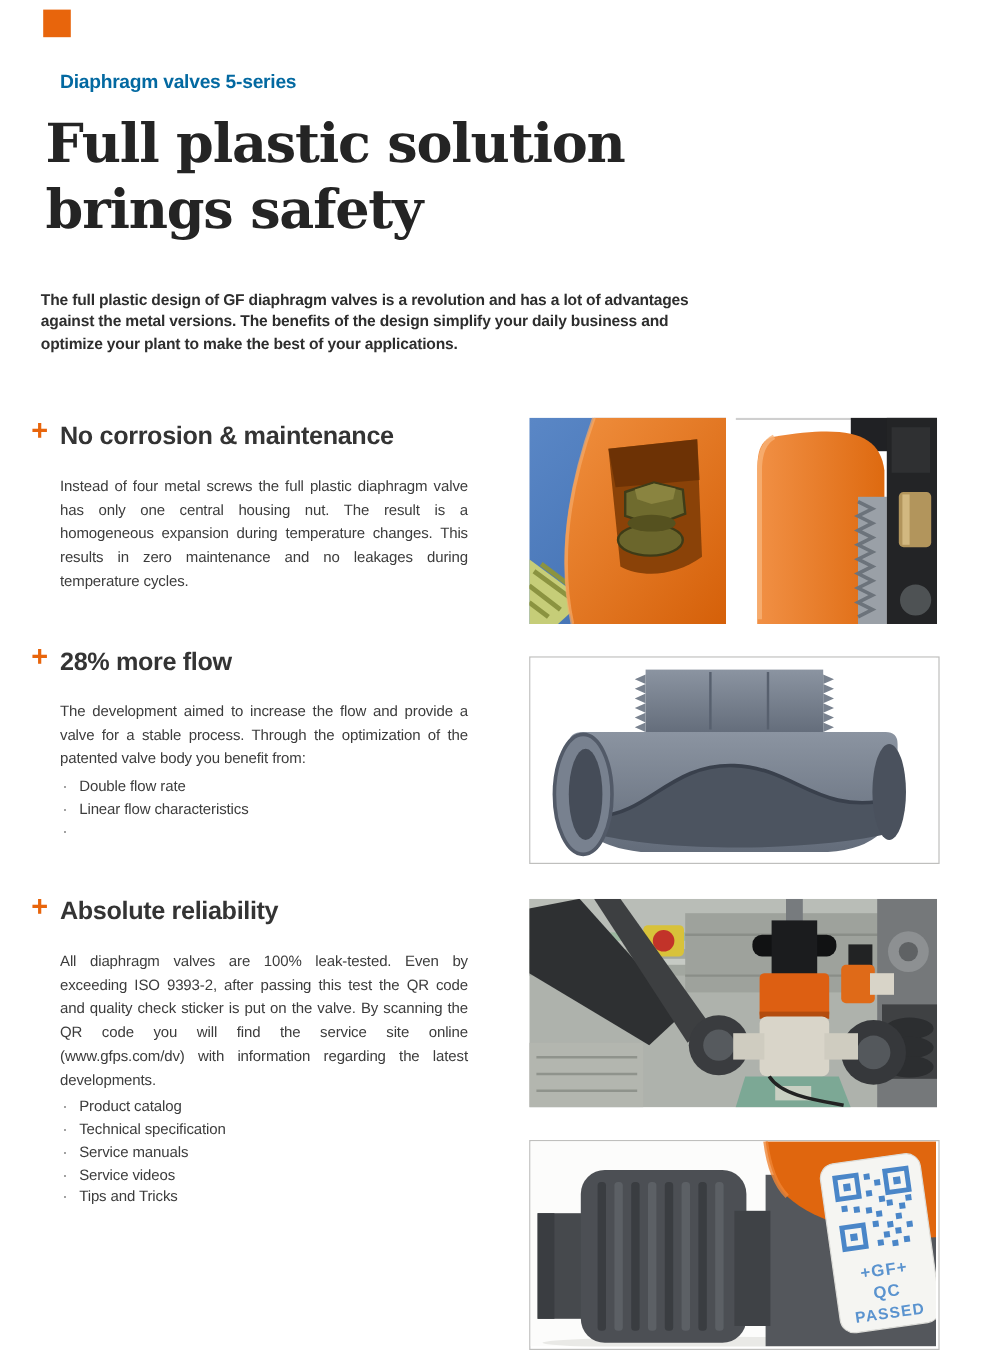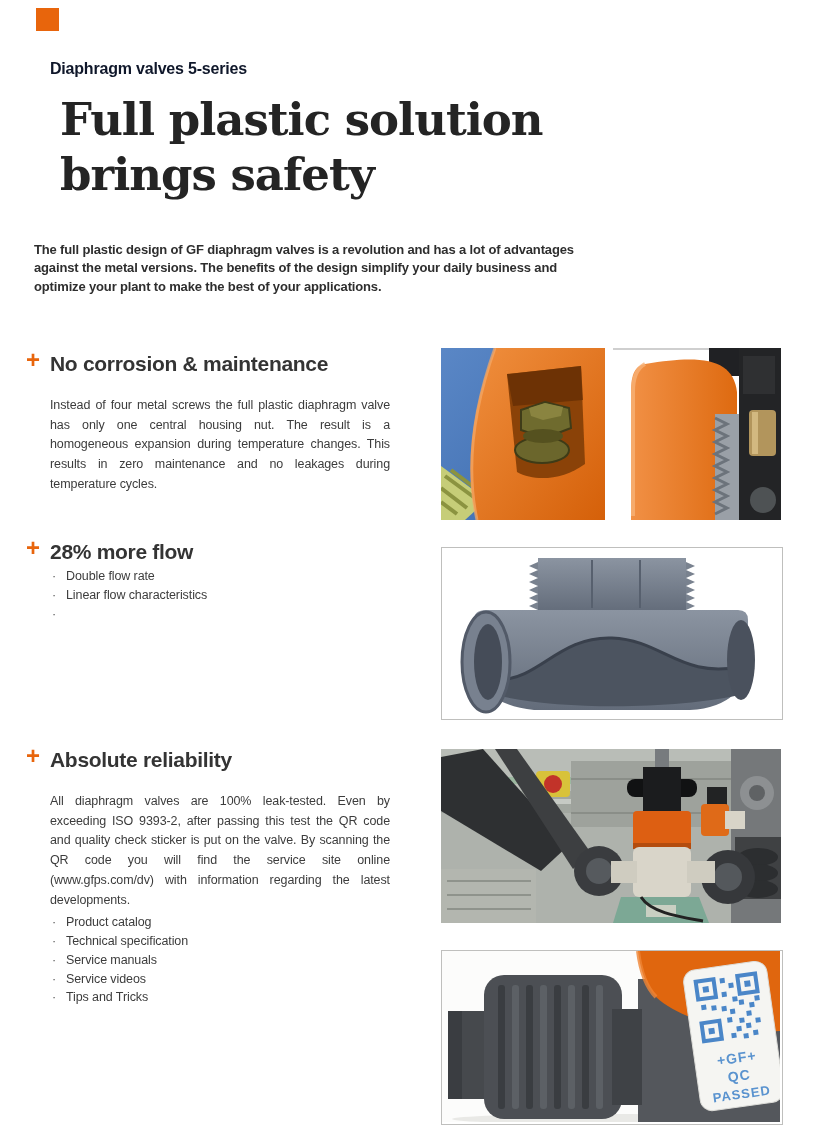--- a/index.html
+++ b/index.html
@@ -4,24 +4,24 @@
 <style>
   html,body{margin:0;padding:0;}
   body{
     width:832px;height:1136px;background:#ffffff;position:relative;
     font-family:"Liberation Sans",sans-serif;color:#3b3b3b;overflow:hidden;
   }
   .abs{position:absolute;}
   
   .brand-square{left:36px;top:8px;width:23px;height:23px;background:var(--accent,#e8650c);}
   
-  .kicker{left:50px;top:60px;font-size:16px;font-weight:bold;color:#0f172a;letter-spacing:-0.2px;}
+  .kicker{left:50px;top:60px;font-size:16px;font-weight:bold;color:#0369a1;letter-spacing:-0.2px;}
   
   .title{
-    left:60px;top:92px;width:700px;
+    left:38px;top:92px;width:700px;
     font-family:"DejaVu Serif",serif;font-weight:bold;
     font-size:45px;line-height:55px;color:#242424;letter-spacing:-1px;
   }
   
   .intro{
     left:34px;top:241px;width:565px;
     font-size:13px;font-weight:bold;line-height:18.4px;color:#2e2e2e;letter-spacing:-0.15px;
   }
   
   .section{left:50px;width:340px;}
@@ -64,20 +64,21 @@
     <span>No corrosion &amp; maintenance</span>
   </div>
   <div class="sec-body">Instead of four metal screws the full plastic diaphragm valve has only one central housing nut. The result is a homogeneous expansion during temperature changes. This results in zero maintenance and no leakages during temperature cycles.</div>
 </div>
 
 <div class="abs section" style="top:540px;">
   <div class="sec-head">
     <span class="plus">+</span>
     <span>28% more flow</span>
   </div>
+  <div class="sec-body">The development aimed to increase the flow and provide a valve for a stable process. Through the optimization of the patented valve body you benefit from:</div>
   <div class="bullets">
     <div class="bullet">
         <span class="dot">·</span>
         <span>Double flow rate</span>
       </div>
     <div class="bullet">
         <span class="dot">·</span>
         <span>Linear flow characteristics</span>
       </div>
     <div class="bullet">

